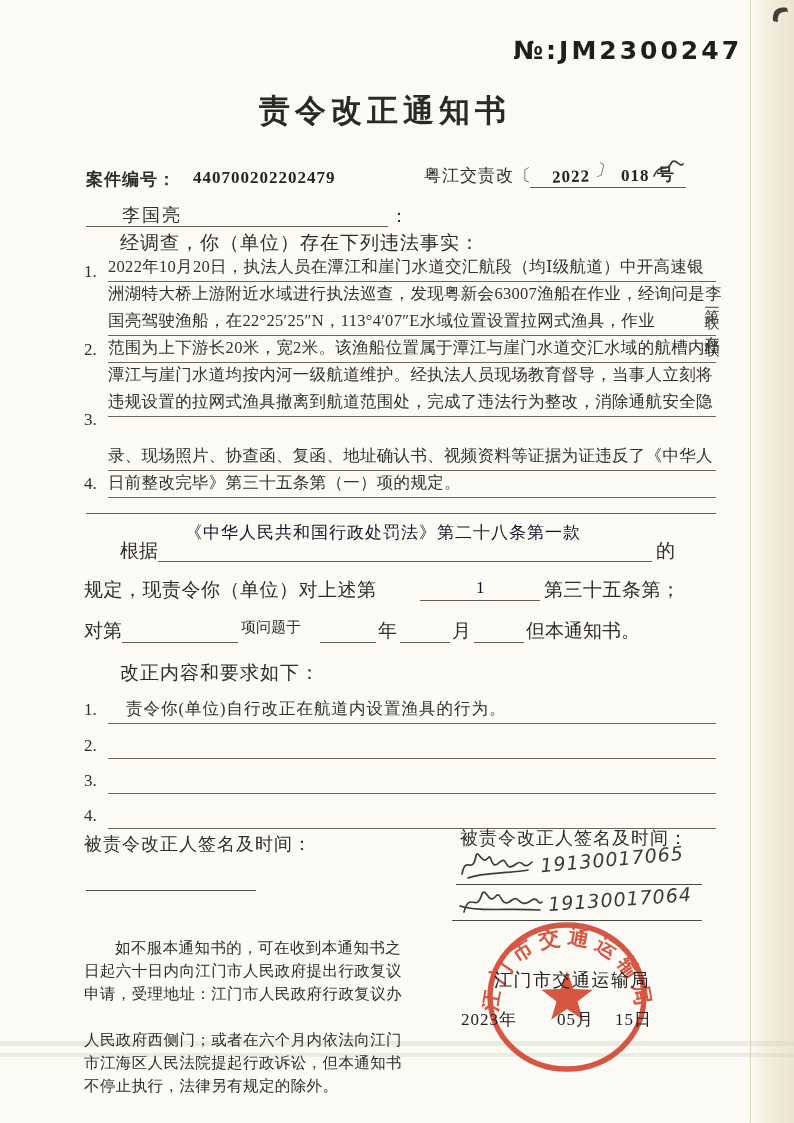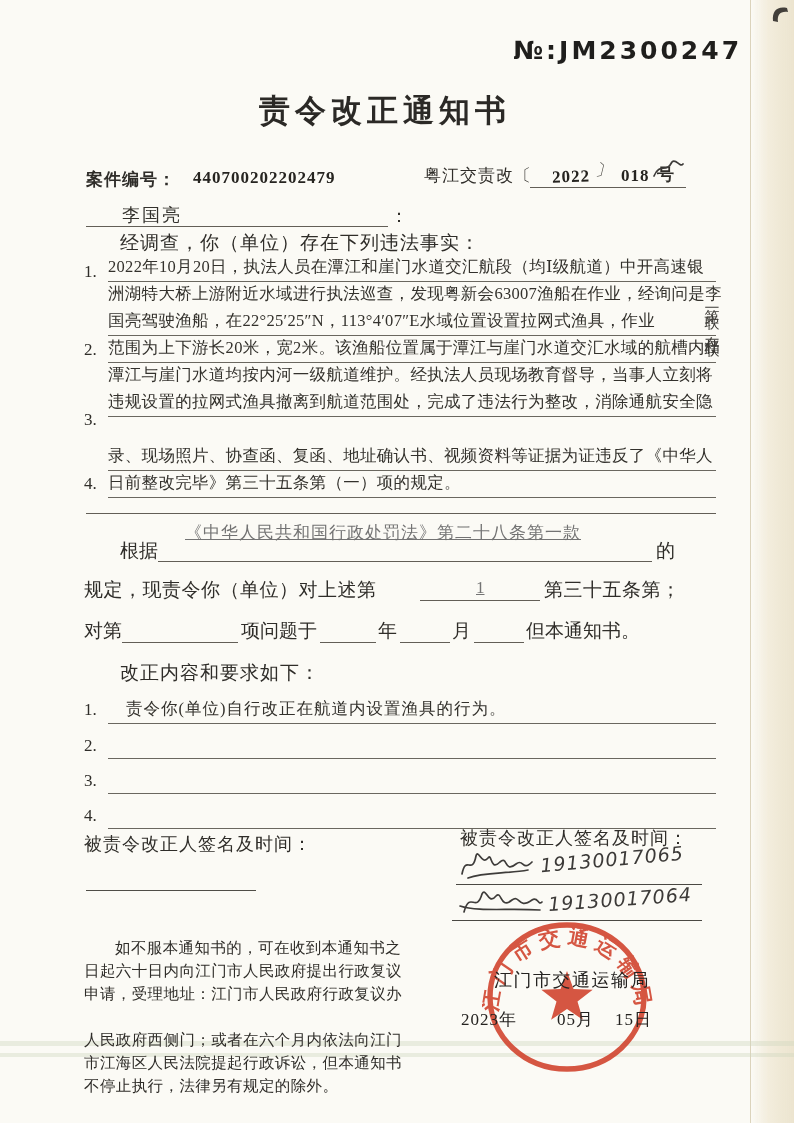--- a/index.html
+++ b/index.html
@@ -13,21 +13,21 @@
   .rule{position:absolute;height:0;border-bottom:1.5px solid rgba(70,66,58,.85);}
   .doc-no{
     font-family:"DejaVu Sans",sans-serif;font-weight:600;
     font-size:25px;letter-spacing:3px;color:#1f1e1c;
   }
   .title{
     font-size:31px;letter-spacing:5px;font-weight:600;color:#2b2926;
     width:100%;text-align:center;
   }
   .lbl{font-size:17px;color:#2f2d29;letter-spacing:1px;}
-  .typed{font-family:"Liberation Serif","DejaVu Serif",serif;color:#737373;text-decoration:underline;}
+  .typed{font-family:"Liberation Serif","DejaVu Serif",serif;color:#0f172a;}
   .case-num{font-weight:bold;font-size:17px;letter-spacing:1px;color:#262420;}
   .fact-line{
     position:absolute;left:108px;width:608px;height:27px;line-height:26px;
     font-size:16.5px;letter-spacing:.3px;border-bottom:1.4px solid rgba(70,66,58,.8);
     white-space:nowrap;overflow:visible;color:#33312c;
   }
   .marker{position:absolute;left:84px;font-size:17px;color:#2f2d29;}
   .corr-line{
     position:absolute;left:108px;width:608px;height:27px;line-height:25px;
     font-size:16.5px;border-bottom:1.4px solid rgba(70,66,58,.8);color:#33312c;
@@ -106,21 +106,21 @@
   <div class="rule" style="left:158px;top:561px;width:494px;"></div>
   <div class="abs" style="left:656px;top:538px;font-size:19px;">的</div>
 
   <div class="abs" style="left:84px;top:577px;font-size:19px;letter-spacing:.5px;">规定，现责令你（单位）对上述第</div>
   <div class="rule" style="left:420px;top:600px;width:120px;"></div>
   <div class="abs typed" style="left:476px;top:578px;font-size:17px;">1</div>
   <div class="abs" style="left:544px;top:577px;font-size:19px;letter-spacing:.5px;">第三十五条第；</div>
 
   <div class="abs" style="left:84px;top:618px;font-size:19px;">对第</div>
   <div class="rule" style="left:122px;top:642px;width:116px;"></div>
-  <div class="abs" style="left:241px;top:618px;font-size:19px;">项问题于</div>
+  <div class="abs" style="left:241px;top:618px;font-size:15px;">项问题于</div>
   <div class="rule" style="left:320px;top:642px;width:56px;"></div>
   <div class="abs" style="left:378px;top:618px;font-size:19px;">年</div>
   <div class="rule" style="left:400px;top:642px;width:50px;"></div>
   <div class="abs" style="left:452px;top:618px;font-size:19px;">月</div>
   <div class="rule" style="left:474px;top:642px;width:50px;"></div>
   <div class="abs" style="left:526px;top:618px;font-size:19px;">但本通知书。</div>
 
   <div class="abs" style="left:120px;top:660px;font-size:19px;letter-spacing:1px;">改正内容和要求如下：</div>
 
   <div class="marker" style="top:700px;">1.</div>

